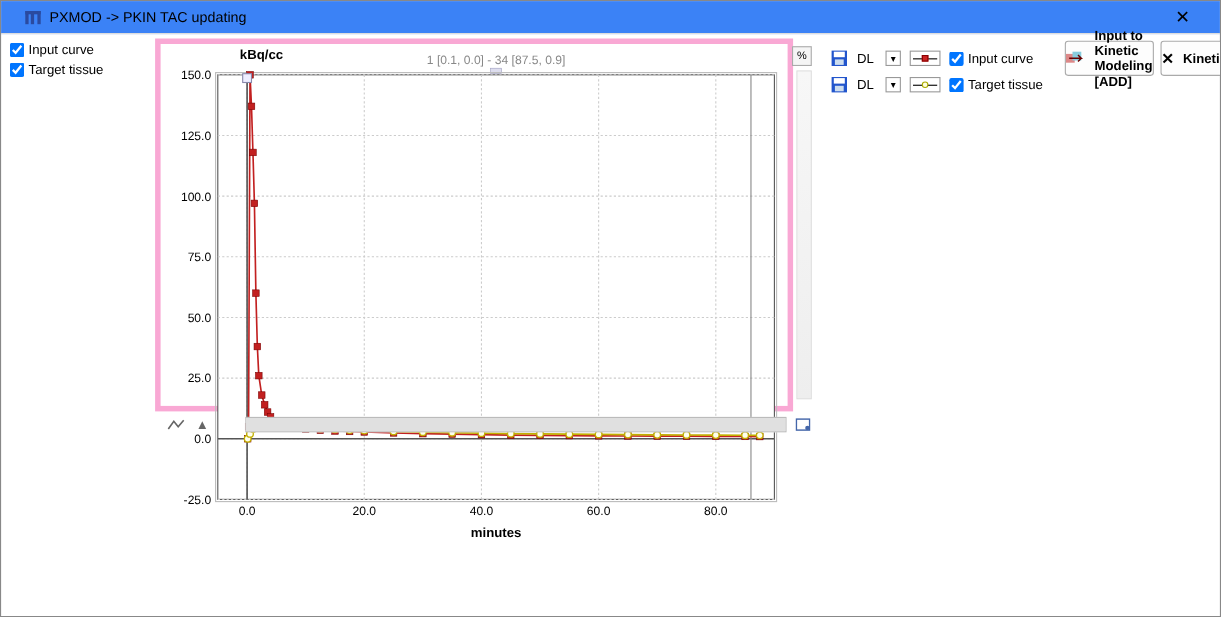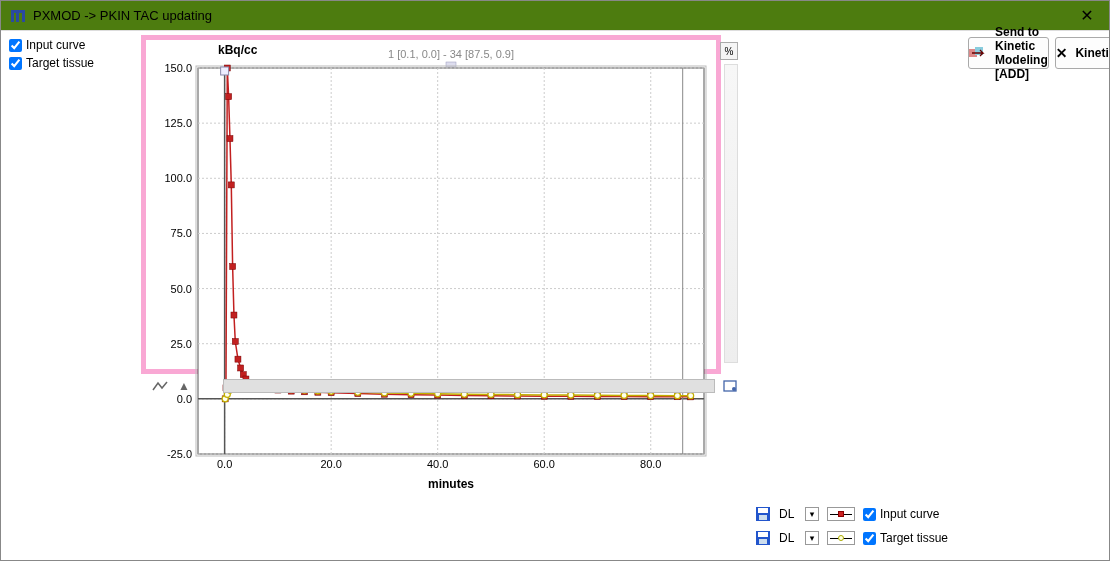--- a/index.html
+++ b/index.html
@@ -13,23 +13,23 @@
     height: 561px;
     display: flex;
     flex-direction: column;
     border: 1px solid #888;
   }
   
   .titlebar {
     height: 30px;
     display: flex;
     align-items: center;
-    padding: 0 8px;
+    padding: 0 20px;
     border-bottom: 1px solid #ddd;
-    background: #4d7c0f;
+    background: #3b82f6;
   }
   .app-icon {
     width: 18px; height: 18px;
     margin-right: 6px;
     display:flex; align-items:center; justify-content:center;
     color:#1a3a7a;
     font-weight:bold;
   }
   .titlebar .title { flex: 1; font-size: 13px; }
   .close-btn {
@@ -72,21 +72,21 @@
     border: 5px solid #f9a8d4;
     background:#fff;
     height: 339px;
     width: 580px;
   }
   .right-panel {
     flex:1;
     padding: 10px 14px;
     display:flex;
     flex-direction:column;
-    justify-content:flex-end;
+    justify-content:flex-start;
   }
   .legend-row {
     display:flex; align-items:center; gap:8px;
     padding: 4px 0;
   }
   .disk-icon {
     width:16px; height:16px;
   }
   .dl-label { min-width: 18px; }
   .dd {
@@ -373,20 +373,20 @@
 
   <div class="button-row">
     <div class="big-btn">
       <span class="kin-icon">
         <svg width="18" height="14" viewBox="0 0 18 14">
           <rect x="0" y="3" width="8" height="8" fill="#d88"></rect>
             <rect x="6" y="1" width="8" height="8" fill="#8cd"></rect>
           <path d="M3 7 L14 7 L11 4 M14 7 L11 10" stroke="#600" stroke-width="1.3" fill="none"></path>
         </svg>
       </span>
-      <span>Send to Kinetic Modeling [ADD]</span>
+      <span>Input to Kinetic Modeling [ADD]</span>
     </div>
     <div class="big-btn">
       <span style="font-size:14px">✕</span>
       <span>Kinetic</span>
     </div>
   </div>
 </div>
 
 </body></html>

